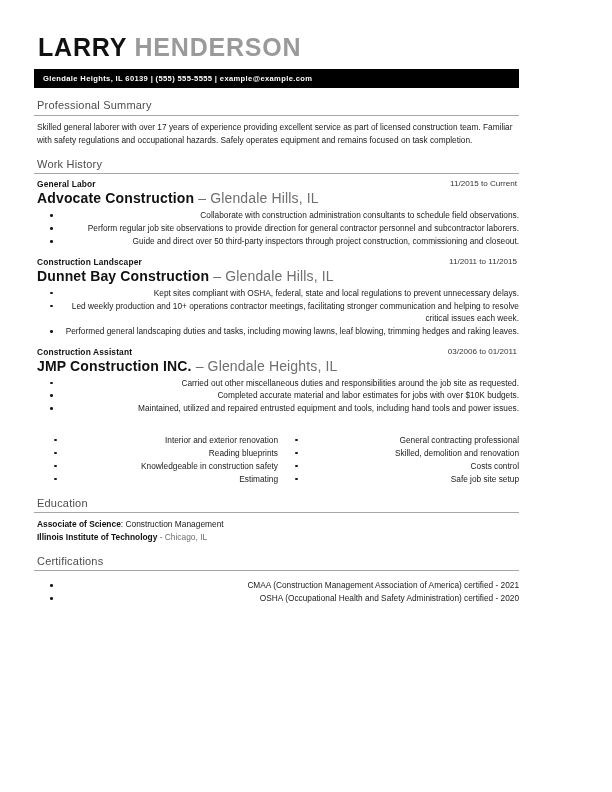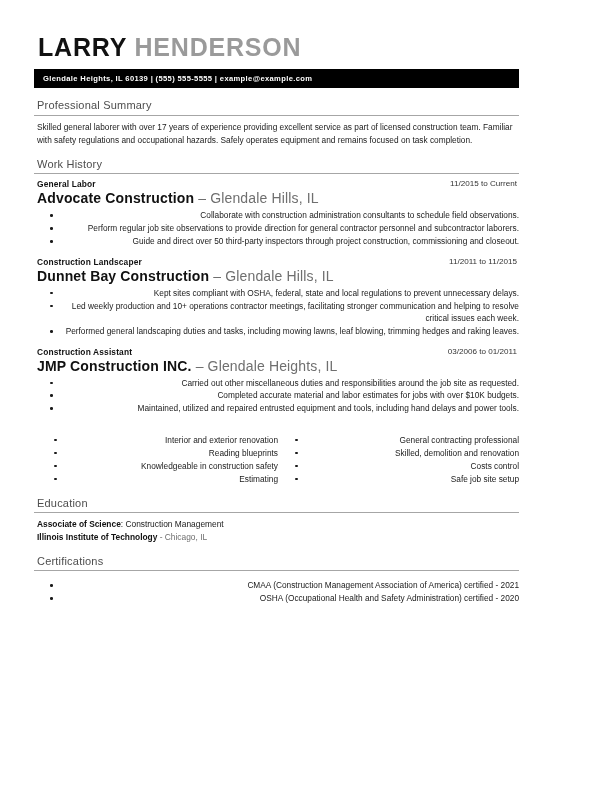--- a/index.html
+++ b/index.html
@@ -206,21 +206,21 @@
           <span class="job-title">Construction Assistant</span>
           <span class="job-dates">03/2006 to 01/2011</span>
         </div>
         <div class="job-employer">
           <span>JMP Construction INC.</span>
           <span class="loc">– Glendale Heights, IL</span>
         </div>
         <ul class="bullets">
           <li>Carried out other miscellaneous duties and responsibilities around the job site as requested.</li>
           <li>Completed accurate material and labor estimates for jobs with over $10K budgets.</li>
-          <li>Maintained, utilized and repaired entrusted equipment and tools, including hand delays and power tools.</li>
+          <li>Maintained, utilized and repaired entrusted equipment and tools, including hand tools and power issues.</li>
         </ul>
       </div>
 
     </div>
   </div>
 
   <div class="section">
     <div class="section-body">
       <div class="skills-cols">
         <div class="col">

